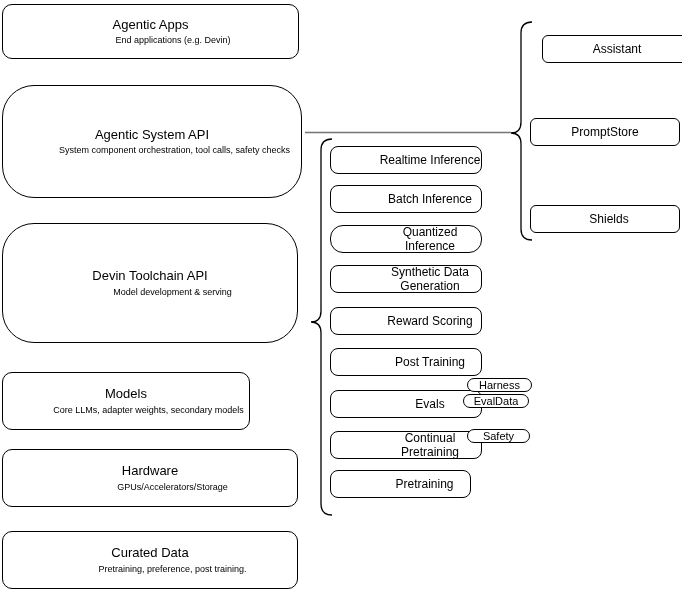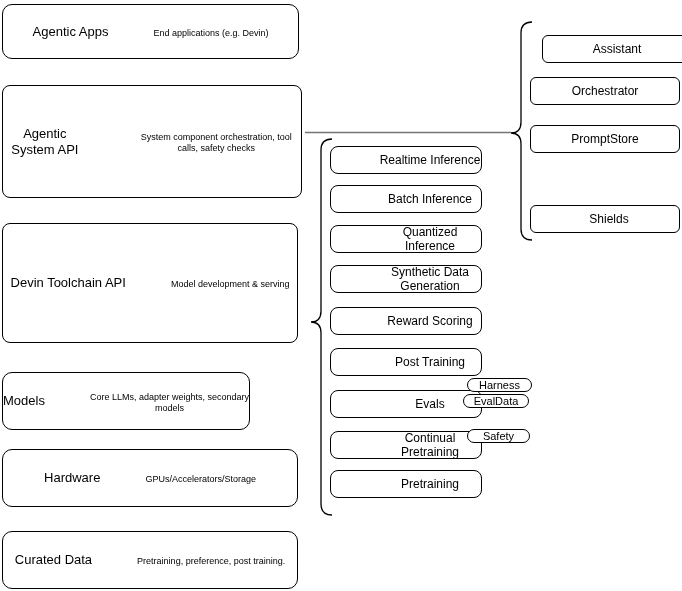--- a/index.html
+++ b/index.html
@@ -12,27 +12,27 @@
     color: #000000;
     overflow: hidden;
   }
   .links { position:absolute; left:0; top:0; width:682px; height:591px; }
   .box {
     position: absolute;
     box-sizing: border-box;
     background: #ffffff;
     border: 1px solid #000000;
     display: flex;
-    flex-direction: row;
+    flex-direction: column;
     align-items: center;
     justify-content: center;
     text-align: center;
   }
   .stack-box { border-radius: 10px; }
-  .stack-box.big { border-radius: 8px; }
+  .stack-box.big { border-radius: 32px; }
   .node-title { font-size: 13px; line-height: 1.2; }
   .node-subtitle { font-size: 9px; line-height: 1.2; margin-top: 3px; padding-left: 45px; }
   .mid-box { border-radius: 8px; font-size: 12px; padding-left: 48px; }
   .right-box { border-radius: 6px; font-size: 12px; }
   .pill { border-radius: 8px; font-size: 11px; line-height: 1; }
 </style>
 </head>
 <body>
 
 <div class="canvas">
@@ -75,58 +75,55 @@
     <div class="node-title">Curated Data</div>
     <div class="node-subtitle">Pretraining, preference, post training.</div>
   </div>
 
   <div class="box mid-box" style="left:330px; top:146px; width:152px; height:28px;">
     <span>Realtime Inference</span>
   </div>
   <div class="box mid-box" style="left:330px; top:185px; width:152px; height:28px;">
     <span>Batch Inference</span>
   </div>
-  <div class="box mid-box" style="left:330px; top:225px; width:152px; height:28px;">
+  <div class="box mid-box" style="left:330px; top:225px; width:152px; height:28px;border-radius:13px;">
     <span>Quantized Inference</span>
   </div>
   <div class="box mid-box" style="left:330px; top:265px; width:152px; height:28px;">
     <span>Synthetic Data Generation</span>
   </div>
   <div class="box mid-box" style="left:330px; top:307px; width:152px; height:28px;">
     <span>Reward Scoring</span>
   </div>
   <div class="box mid-box" style="left:330px; top:348px; width:152px; height:28px;">
     <span>Post Training</span>
   </div>
   <div class="box mid-box" style="left:330px; top:390px; width:152px; height:28px;">
     <span>Evals</span>
   </div>
   <div class="box mid-box" style="left:330px; top:431px; width:152px; height:28px;">
     <span>Continual Pretraining</span>
   </div>
-  <div class="box mid-box" style="left:330px; top:470px; width:152px; height:28px;justify-content:center;">
+  <div class="box mid-box" style="left:330px; top:470px; width:141px; height:28px;justify-content:center;">
     <span>Pretraining</span>
   </div>
 
   <div class="box pill" style="left:467px; top:378px; width:65px; height:14px;">
     <span>Harness</span>
   </div>
   <div class="box pill" style="left:463px; top:394px; width:66px; height:14px;">
     <span>EvalData</span>
   </div>
   <div class="box pill" style="left:467px; top:429px; width:63px; height:14px;">
     <span>Safety</span>
   </div>
 
   <div class="box right-box" style="left:542px; top:35px; width:150px; height:28px;">
     <span>Assistant</span>
   </div>
-  <div class="box right-box" style="left:530px; top:77px; width:150px; height:28px;">
-    <span>Orchestrator</span>
-  </div>
-  <div class="box right-box" style="left:530px; top:118px; width:150px; height:28px;margin-top:7px;">
+  <div class="box right-box" style="left:530px; top:118px; width:150px; height:28px;">
     <span>PromptStore</span>
   </div>
   <div class="box right-box" style="left:530px; top:205px; width:150px; height:28px;padding-left:8px;">
     <span>Shields</span>
   </div>
 
 </div>
 
 </body></html>

